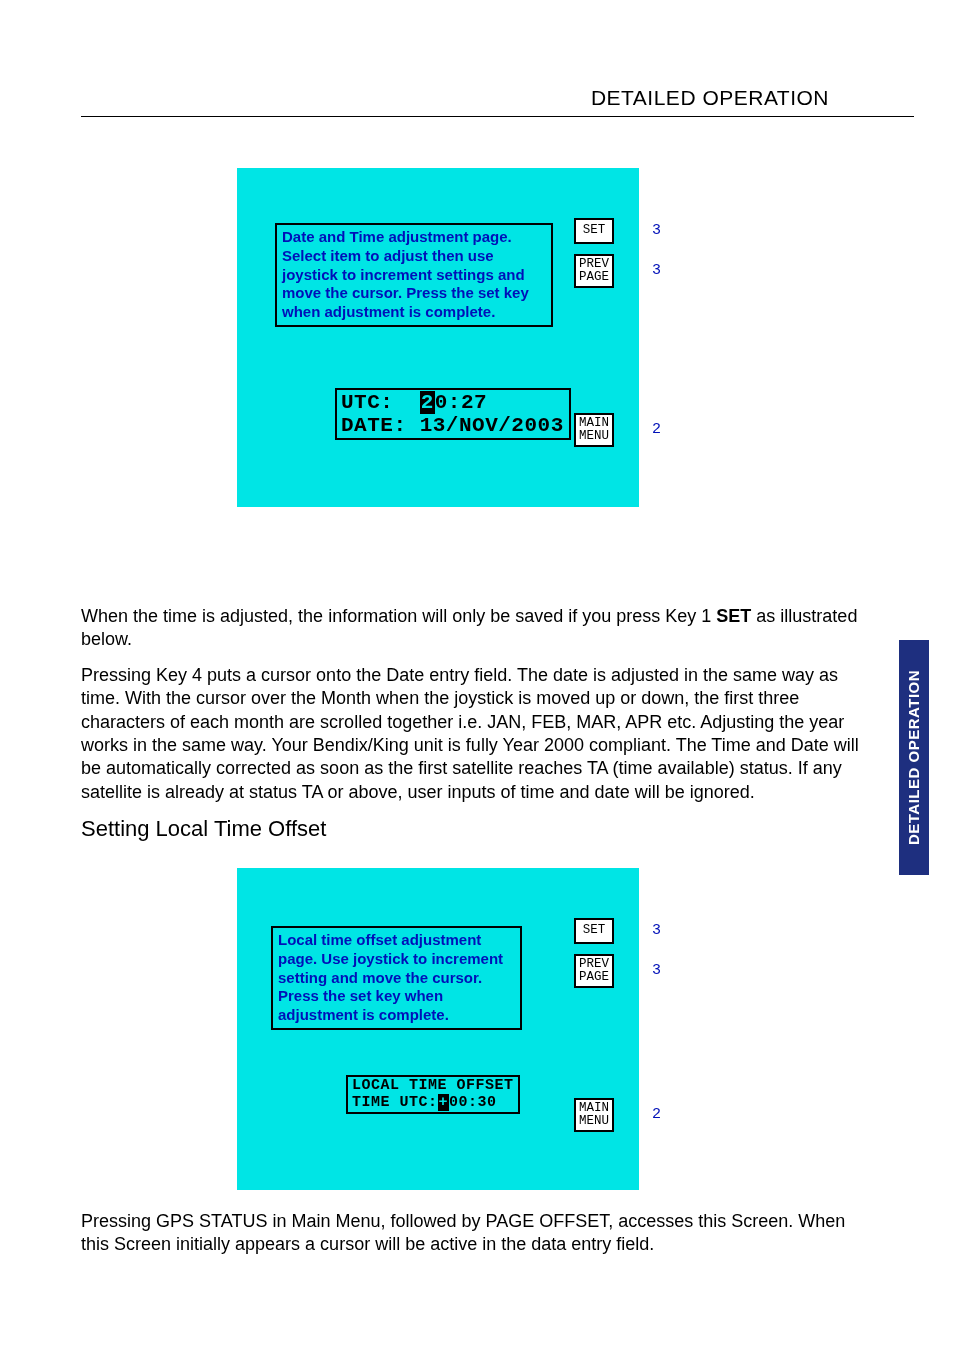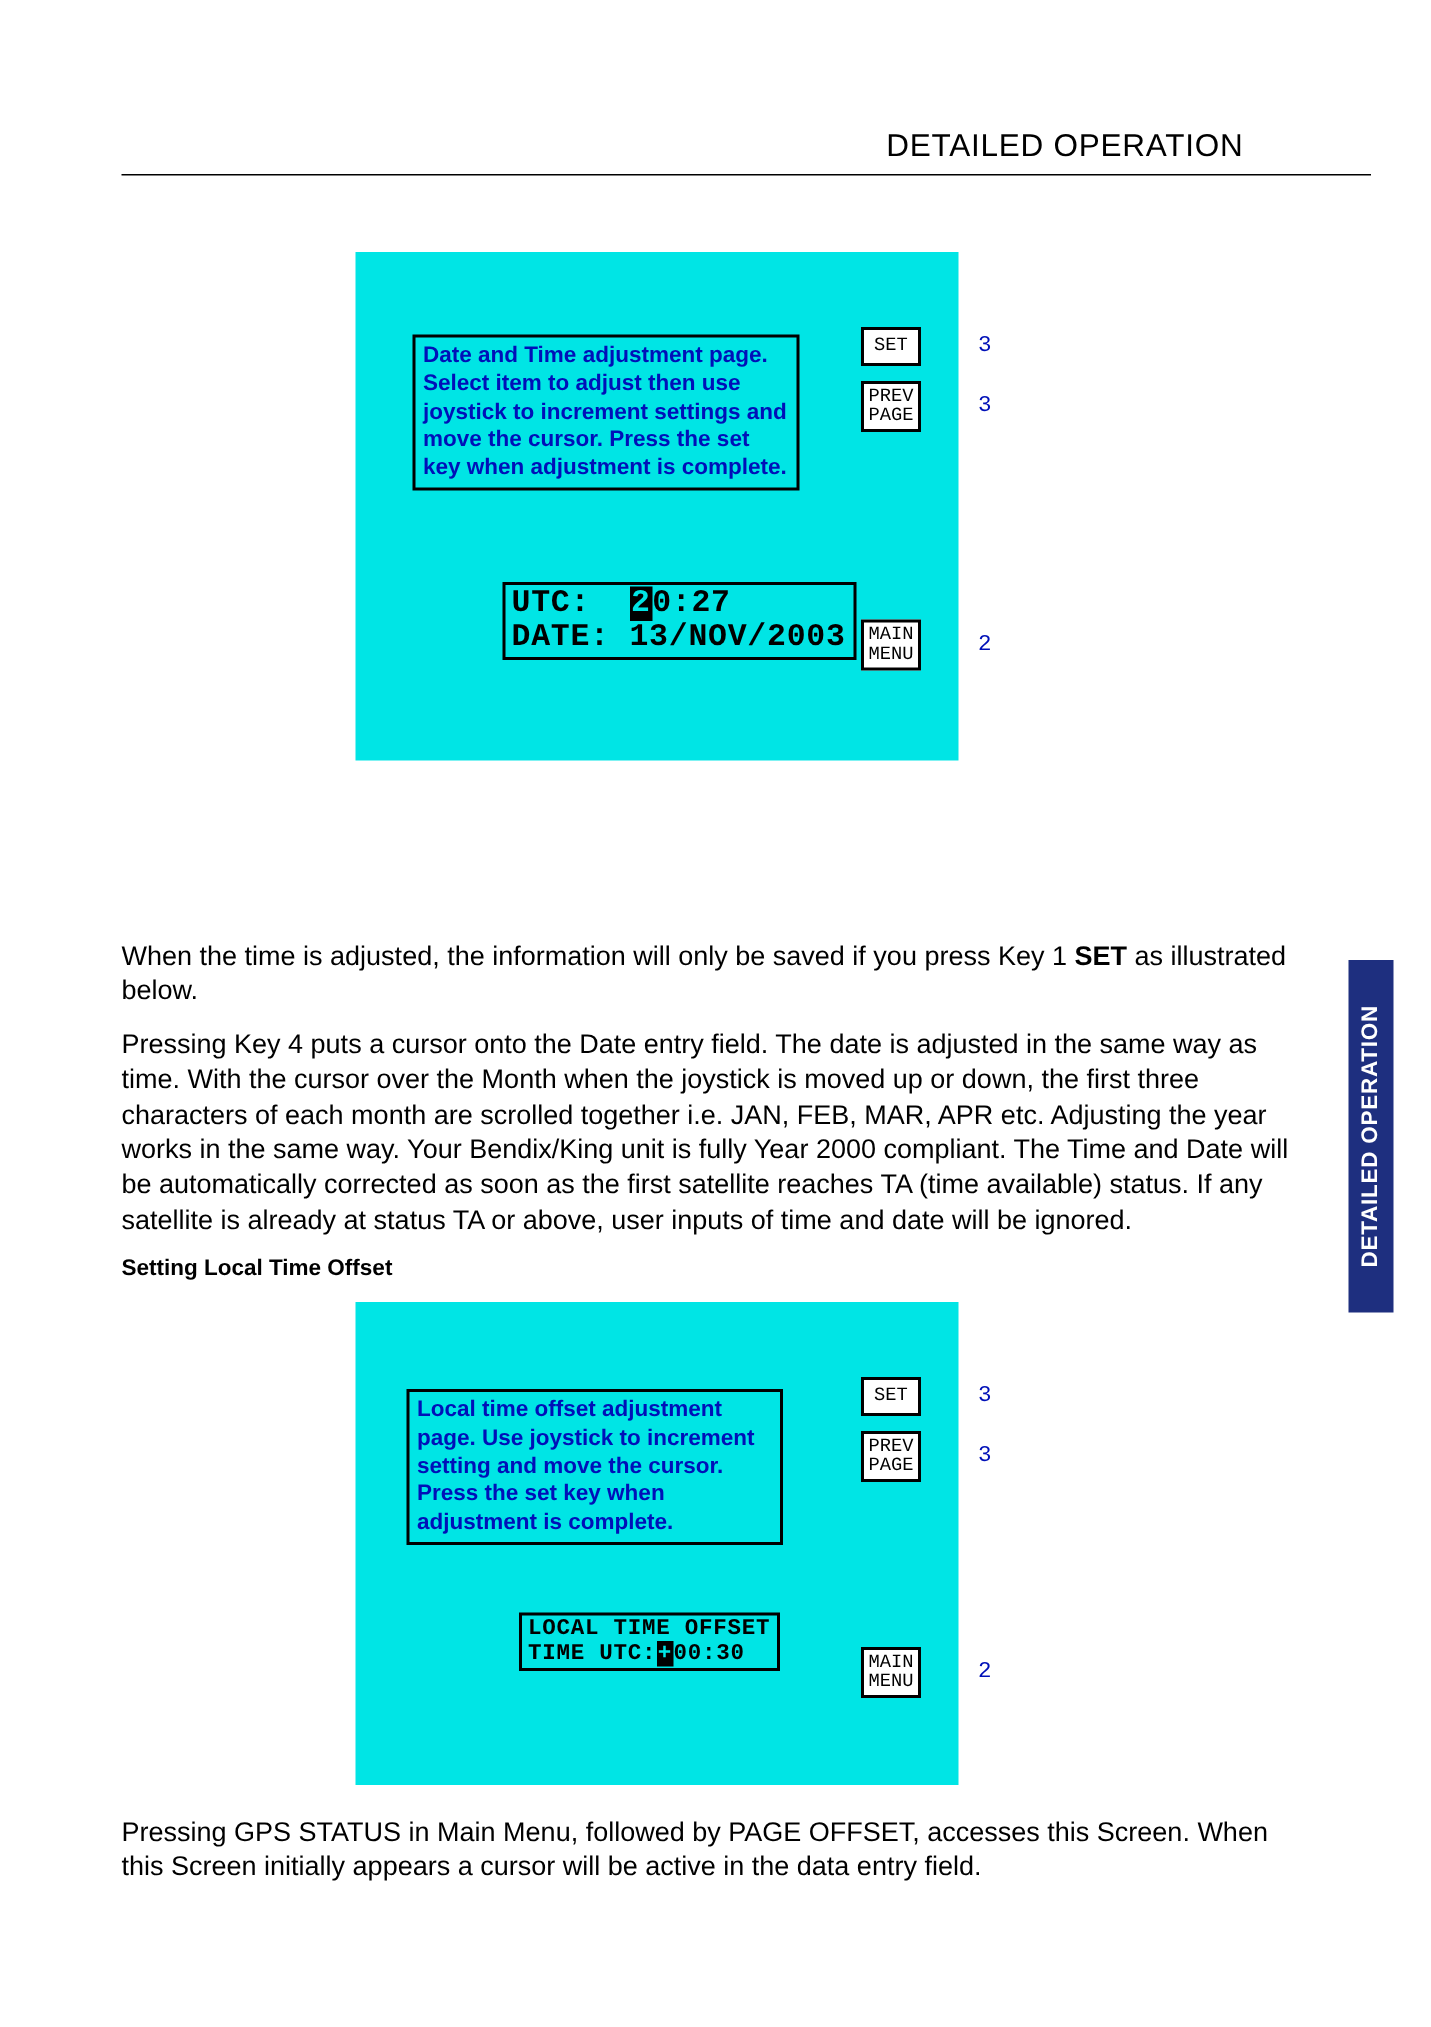--- a/index.html
+++ b/index.html
@@ -50,21 +50,21 @@
       background: #00e5e5;
       position: absolute;
       left: 237px;
     }
     .screen1 { top: 168px; }
     .screen2 { top: 868px; height: 322px; }
     .instr-box {
       position: absolute;
       left: 38px;
       top: 55px;
-      width: 258px;
+      width: 278px;
       border: 2px solid #000;
       background: #00e5e5;
       padding: 3px 5px;
       font-size: 15px;
       font-weight: bold;
       color: #0010b8;
       line-height: 1.25;
     }
     .screen2 .instr-box { top: 58px; width: 251px; left: 34px; }
     .utc-box {
@@ -116,22 +116,22 @@
       position: absolute;
       left: 81px;
       width: 778px;
     }
     .content p {
       font-size: 18px;
       line-height: 1.3;
       margin-bottom: 12px;
     }
     .content .sect-heading {
-      font-size: 15px;
-      font-weight: bold;
+      font-size: 22px;
+      font-weight: normal;
       margin-top: 6px;
       margin-bottom: 12px;
     }
     .bold { font-weight: bold; }
   </style>
 </head>
 <body>
 
 <div class="header-area">
   <div class="header-title">DETAILED OPERATION</div>
@@ -160,21 +160,21 @@
   </div>
   <div class="keynum" style="right:-22px; top:94px;">3</div>
 
   <div class="softkey" style="right:25px; top:245px;">
     <div>MAIN</div>
     <div>MENU</div>
   </div>
   <div class="keynum" style="right:-22px; top:253px;">2</div>
 </div>
 
-<div class="content" style="top:626px;">
+<div class="content" style="top:605px;">
   <p>
     <span>When the time is adjusted, the information will only be saved if you press Key 1 </span><span class="bold">SET</span><span> as illustrated below.</span>
   </p>
   <p>Pressing Key 4 puts a cursor onto the Date entry field.  The date is adjusted in the same way as time. With the cursor over the Month when the joystick is moved up or down, the first three characters of each month are scrolled together i.e. JAN, FEB, MAR, APR etc.  Adjusting the year works in the same way.  Your Bendix/King unit is fully Year 2000 compliant. The Time and Date will be automatically corrected as soon as the first satellite reaches TA (time available) status.  If any satellite is already at status TA or above, user inputs of time and date will be ignored.</p>
   <div class="sect-heading">Setting Local Time Offset</div>
 </div>
 
 <div class="screen screen2">
   <div class="instr-box">Local time offset adjustment page. Use joystick to increment setting and move the cursor. Press the set key when adjustment is complete.</div>
 

